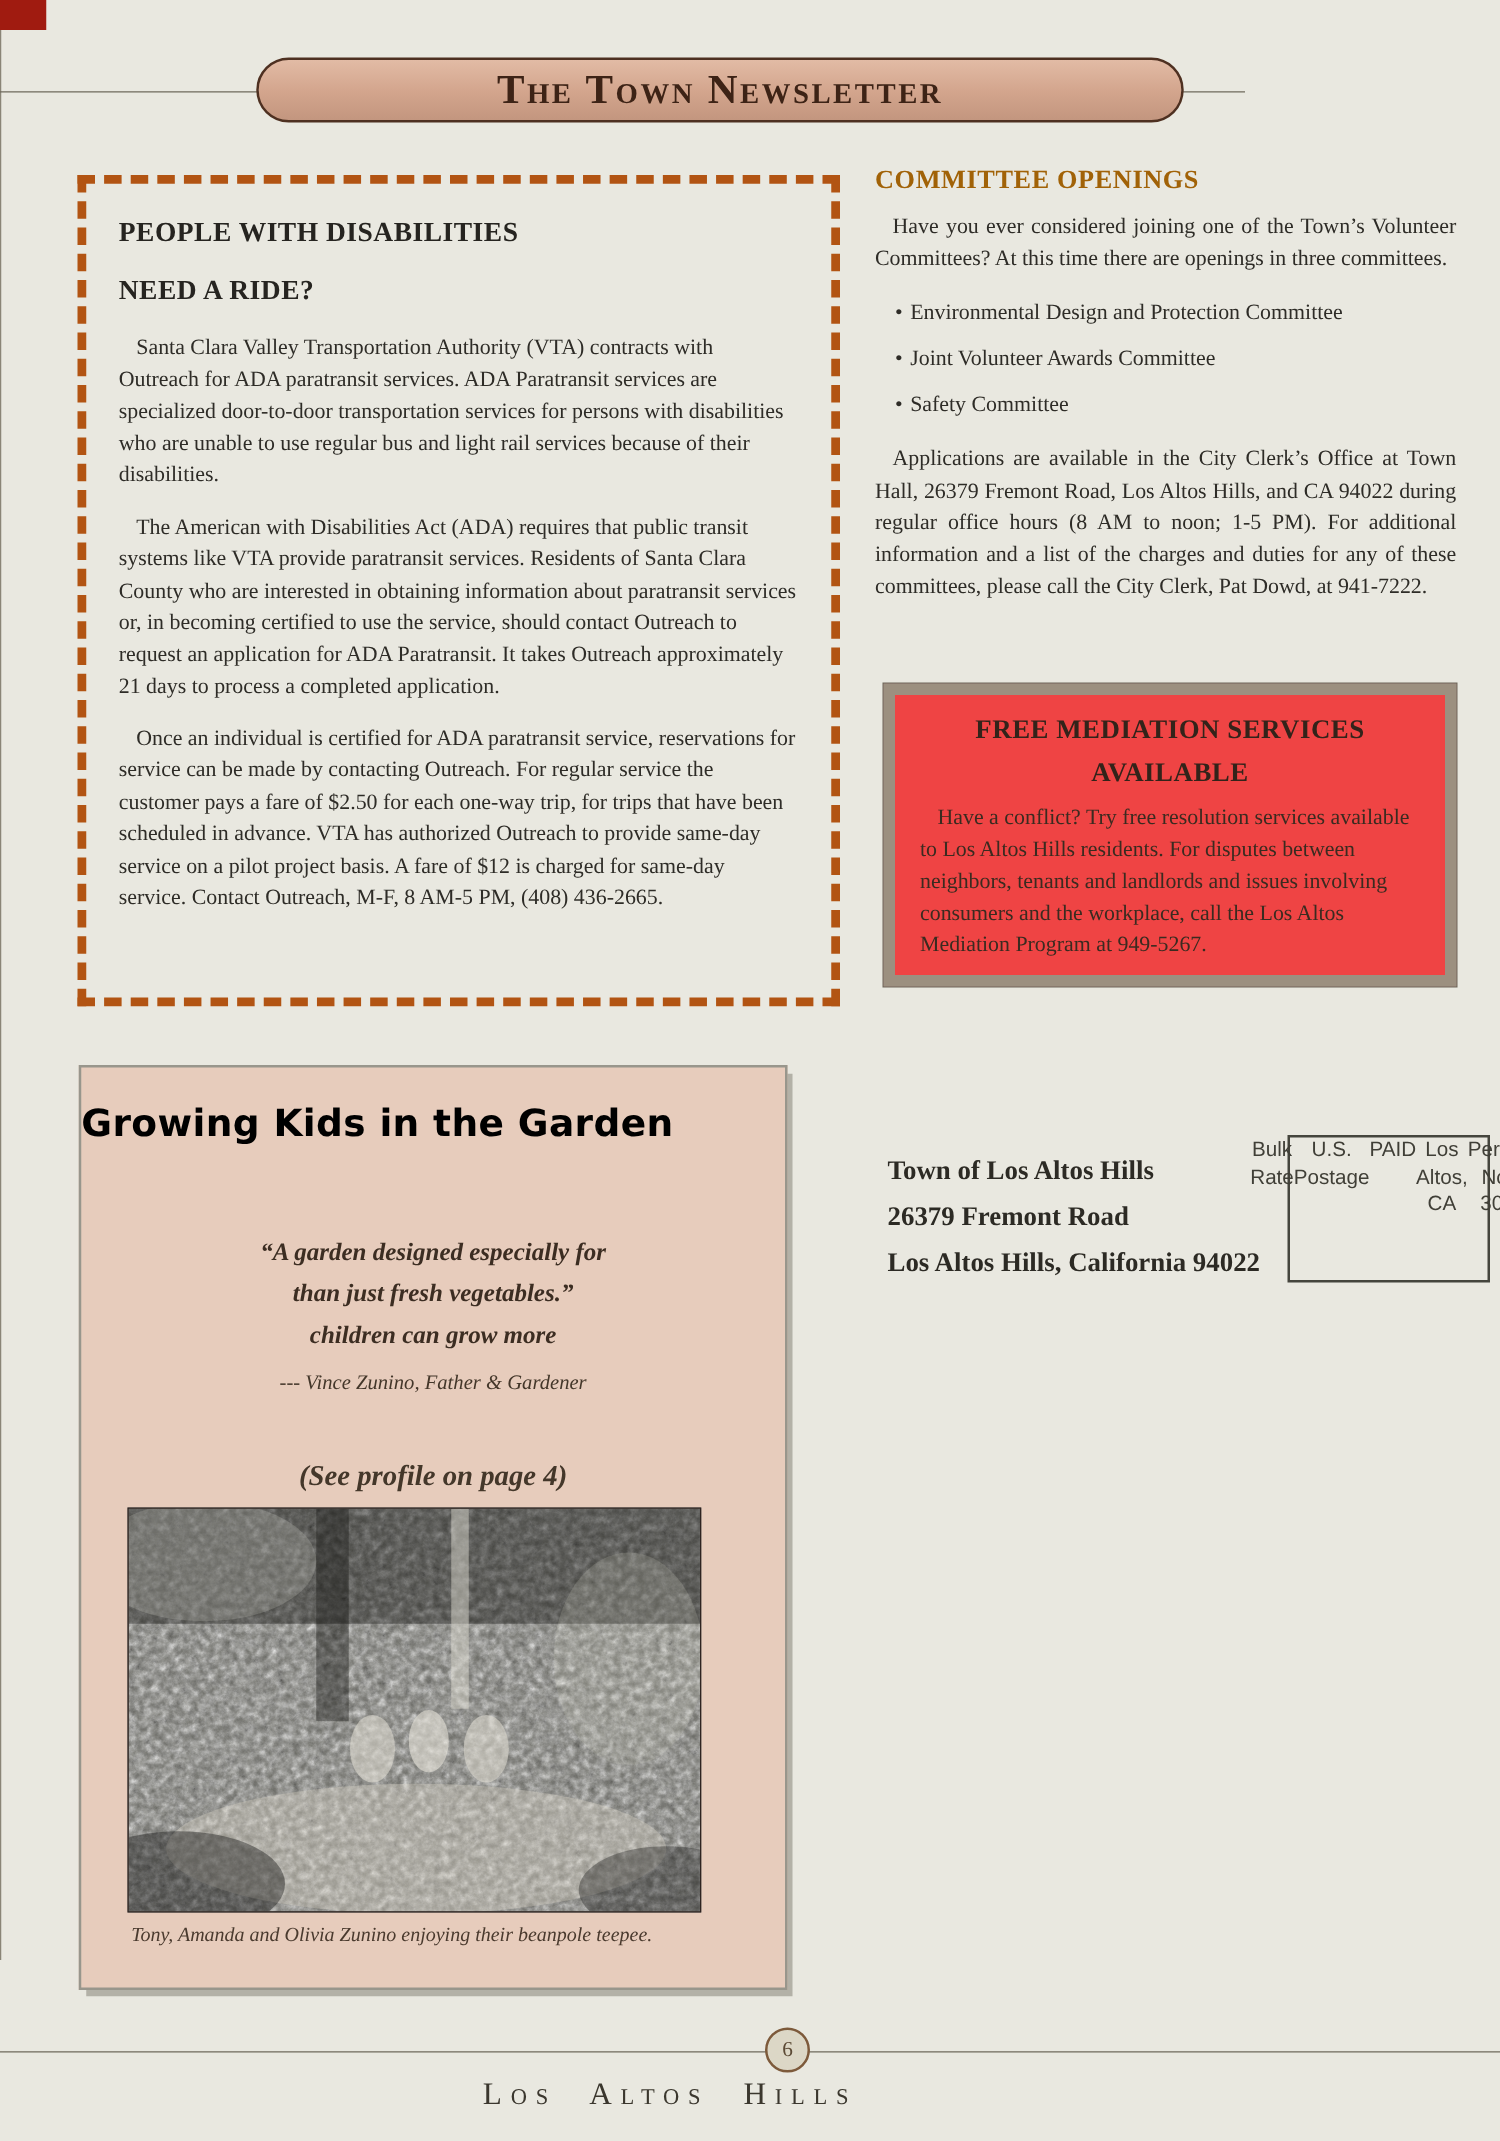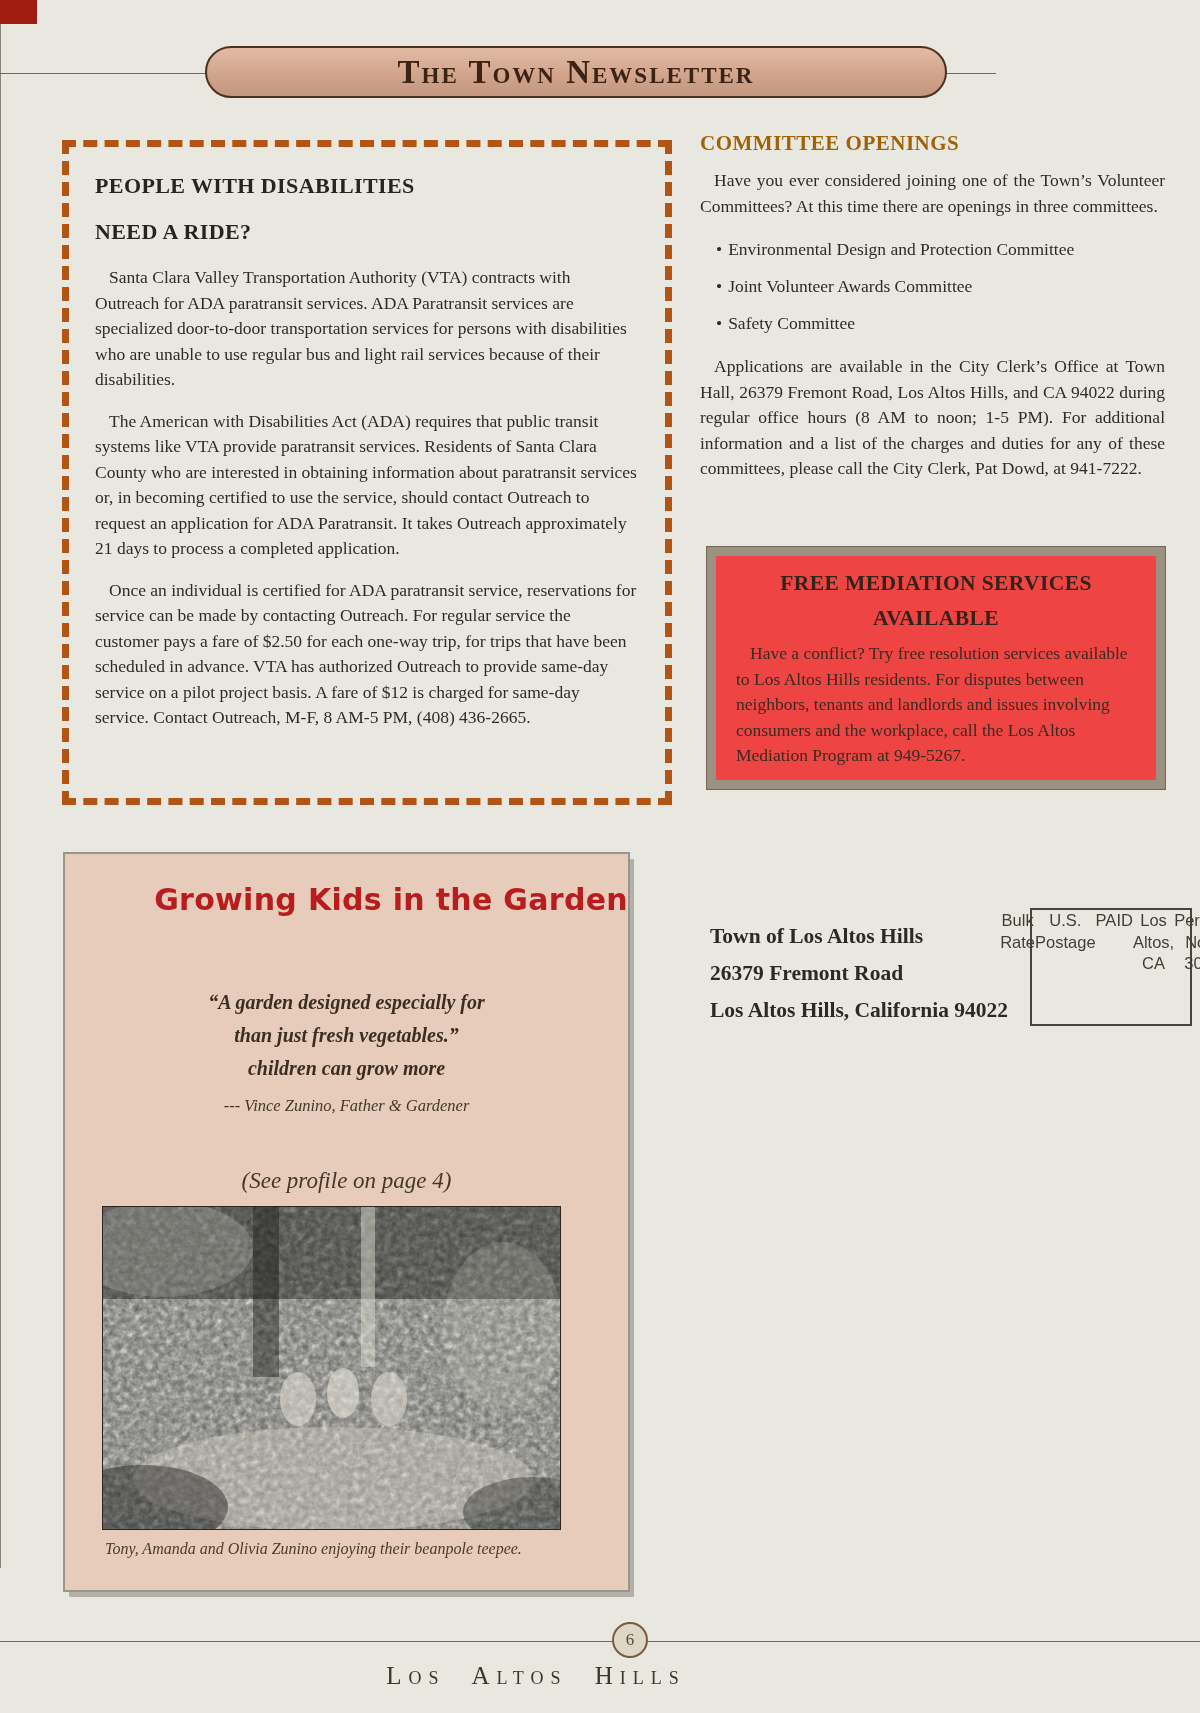--- a/index.html
+++ b/index.html
@@ -62,36 +62,36 @@
   .mediation-heading { text-align:center; font-size:21.5px; font-weight:bold; color:#33231a; margin:0 0 10px 0; letter-spacing:0.4px; }
   .mediation-body { color:#3a2b20; margin-bottom:0; }
 
   
   .garden {
     position:absolute; left:63px; top:852px; width:567px; height:740px;
     background:#e7ccbc; border:2px solid #98968c; box-sizing:border-box;
     box-shadow:5px 6px 0 -1px rgba(125,122,110,0.5);
   }
   .garden-title {
-    position:absolute; top:28px; left:0; width:100%; text-align:right;
+    position:absolute; top:28px; left:0; width:100%; text-align:left;
     font-family:"DejaVu Sans", sans-serif; font-weight:bold; font-size:30px;
-    letter-spacing:0.3px; color:#b91c1c;
+    letter-spacing:0.3px; color:#000000;
   }
   .garden-quote {
     position:absolute; top:132px; left:0; width:100%; text-align:center;
     font-size:20px; font-weight:bold; font-style:italic; line-height:33px; color:#3c2d22;
   }
   .garden-quote span { display:block; }
   .garden-attribution {
     position:absolute; top:242px; left:0; width:100%; text-align:center;
     font-style:italic; font-size:16.5px; color:#44372a;
   }
   .profile-note {
     position:absolute; top:314px; left:0; width:100%; text-align:center;
-    font-style:italic; font-size:23px; color:#44372a;
+    font-style:italic; font-size:23px; color:#44372a;font-weight:bold;
   }
   .garden-photo {
     position:absolute; left:37px; top:352px; width:457px; height:322px;
     border:1px solid #2f2422; background:#6a6a64; overflow:hidden;
   }
   .garden-photo svg { display:block; }
   .photo-caption {
     position:absolute; left:40px; top:686px; width:500px;
     font-style:italic; font-size:16px; color:#4a3a2e;
   }

